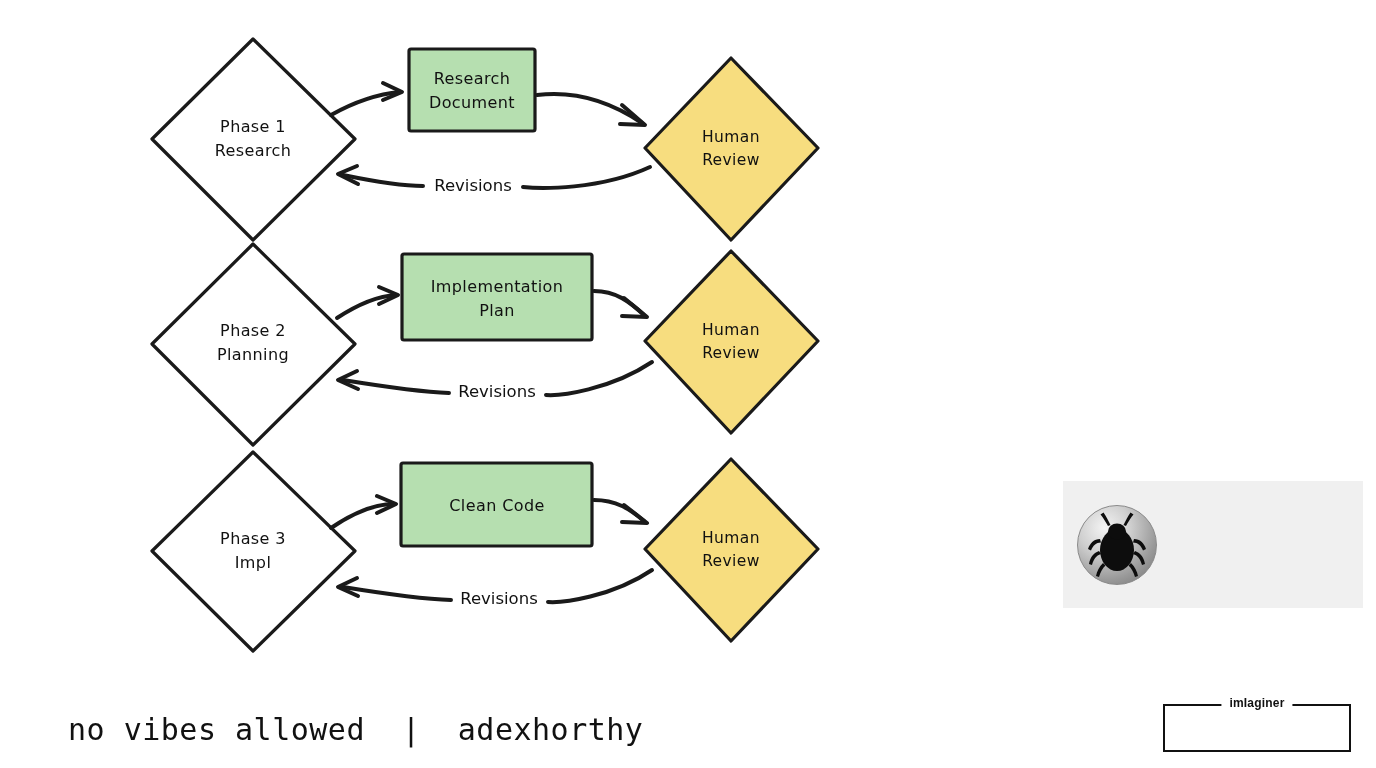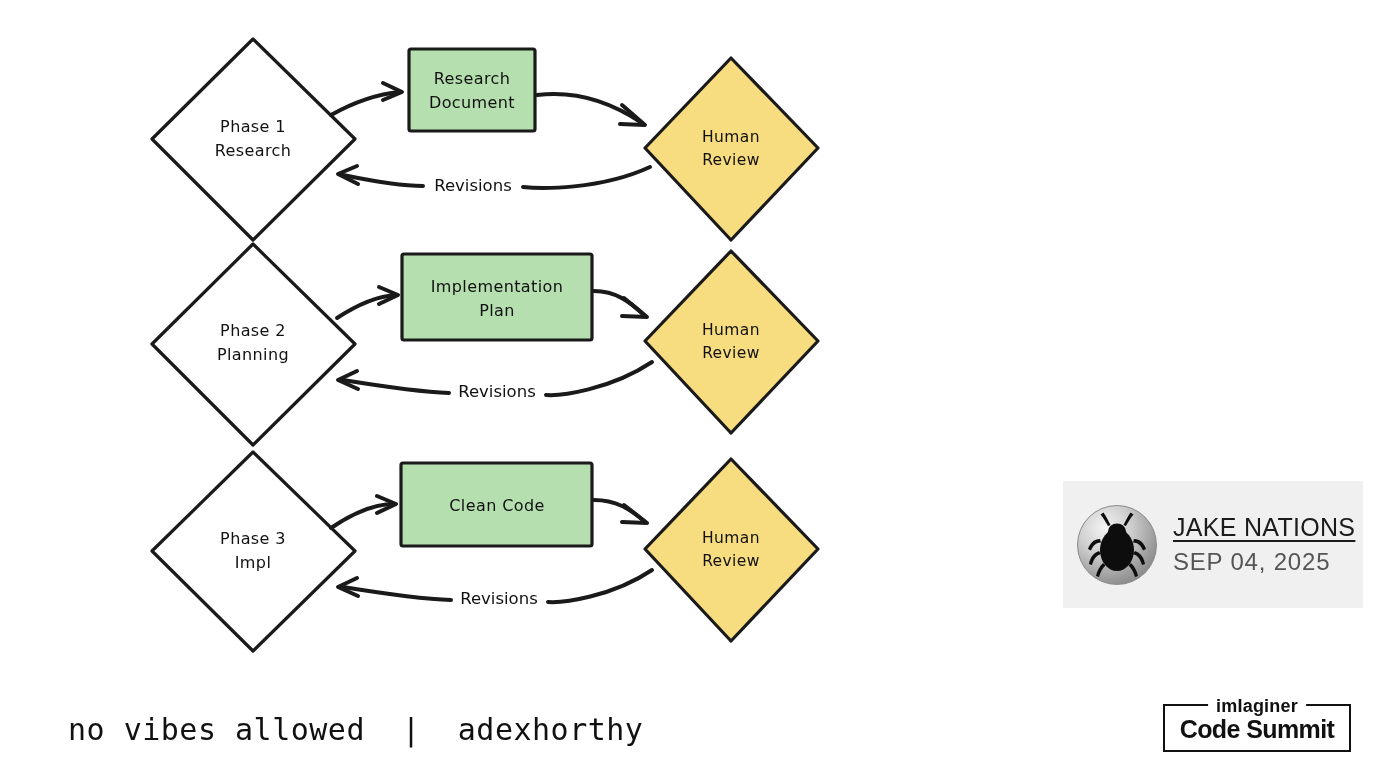--- a/index.html
+++ b/index.html
@@ -149,21 +149,21 @@
     box-sizing: border-box;
     border: 2.5px solid #111111;
   }
   #summit-logo-brand {
     position: absolute;
     left: 50%;
     top: -10px;
     transform: translateX(-50%);
     background: #ffffff;
     padding: 0 8px;
-    font-size: 18px;
+    font-size: 12px;
     font-weight: 600;
     color: #111111;
     letter-spacing: 0.2px;
     white-space: nowrap;
   }
   #summit-logo-name {
     position: absolute;
     left: 50%;
     top: 52%;
     transform: translate(-50%, -50%);
@@ -267,26 +267,21 @@
           <path d="M48,20 C52,13 54,10 55.5,8.5 L52.5,6.5 C50,10 48,14 45.5,19 Z"></path>
           <path d="M22,33 C16,33 12,37 10,43 L13,44.5 C15,39.5 18,36.5 23,36.5 Z"></path>
           <path d="M56,33 C62,33 66,37 68,43 L65,44.5 C63,39.5 60,36.5 55,36.5 Z"></path>
           <path d="M21,45 C15,47 12,52 11,58 L14,59 C15.5,53.5 18,49.5 23,48 Z"></path>
           <path d="M57,45 C63,47 66,52 67,58 L64,59 C62.5,53.5 60,49.5 55,48 Z"></path>
           <path d="M25,57 C21,61 19,65 18,70 L21,71 C22.5,66 24.5,62.5 27.5,59.5 Z"></path>
           <path d="M53,57 C57,61 59,65 60,70 L57,71 C55.5,66 53.5,62.5 50.5,59.5 Z"></path>
         </g>
       </svg>
     </div>
-    <div class="author-meta">
-      <div id="author-name">JAKE NATIONS</div>
-      <div id="author-date">SEP 04, 2025</div>
-    </div>
   </div>
 
   <div id="footer-text">no vibes allowed  |  adexhorthy</div>
 
   <div id="summit-logo">
     <span id="summit-logo-brand">imIaginer</span>
-    <span id="summit-logo-name">Code Summit</span>
   </div>
 
 </div>
 
 </body></html>

